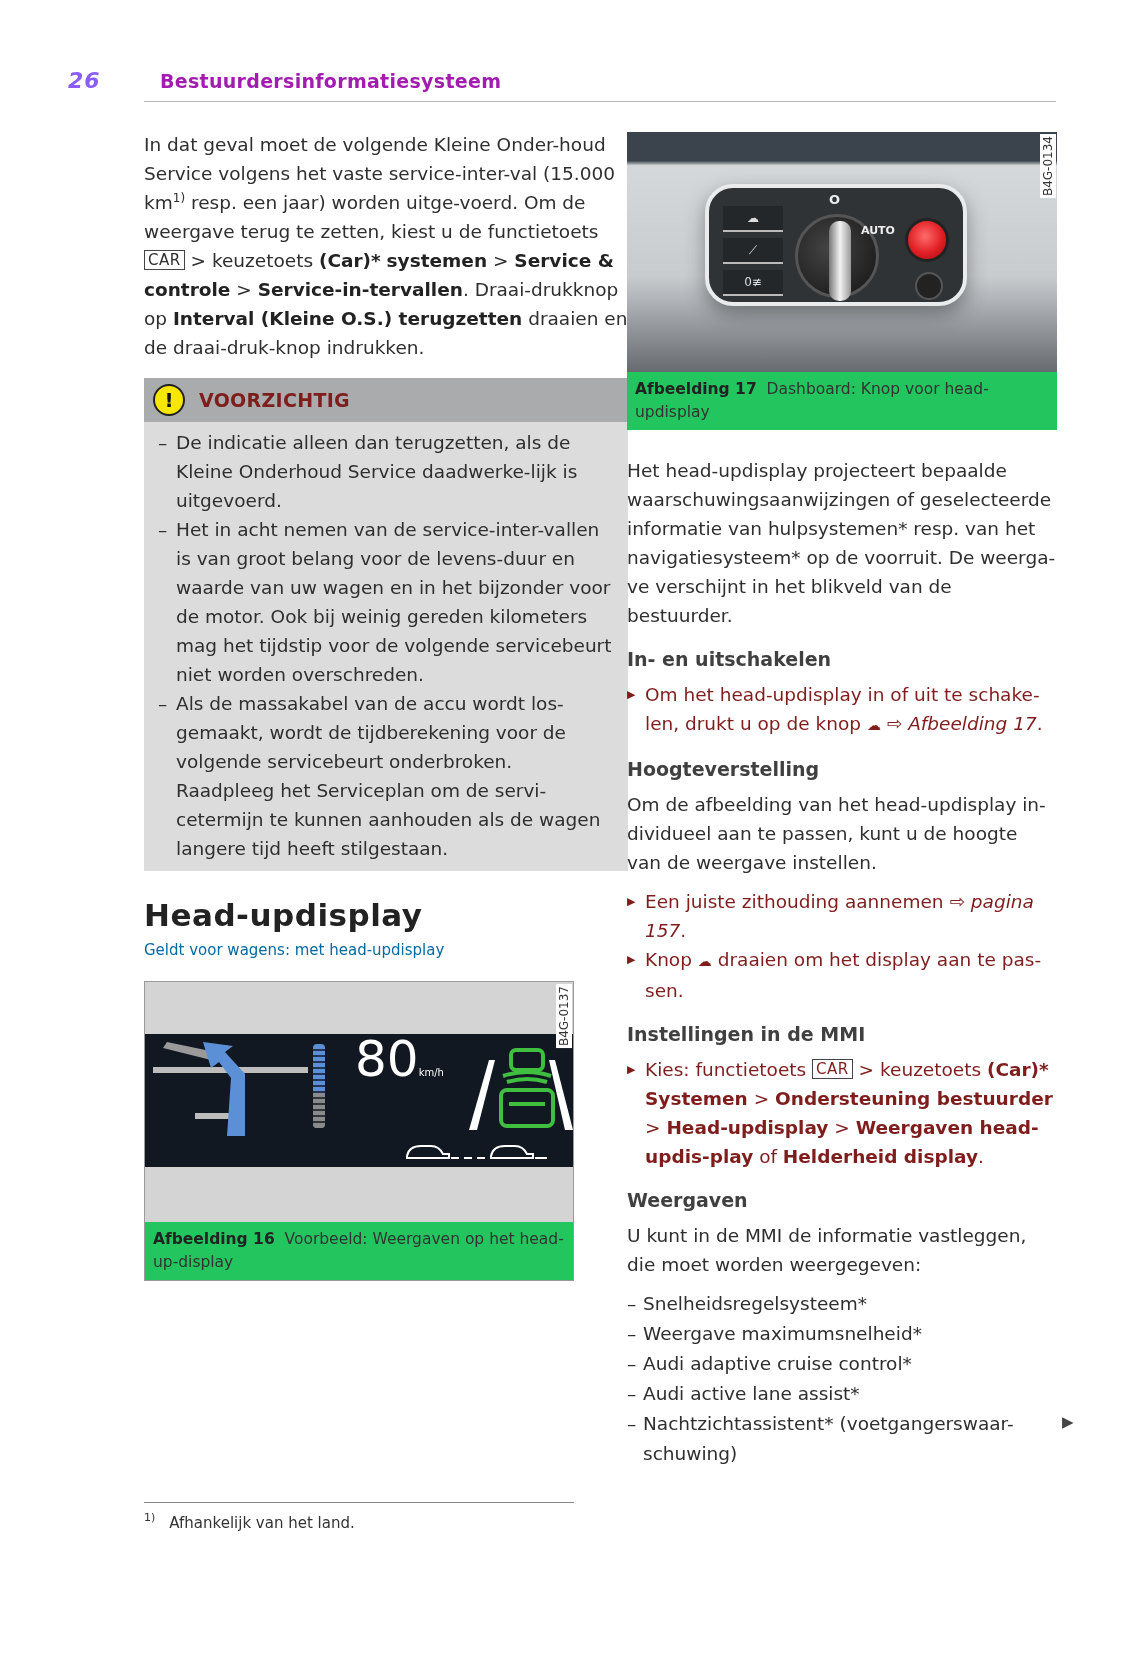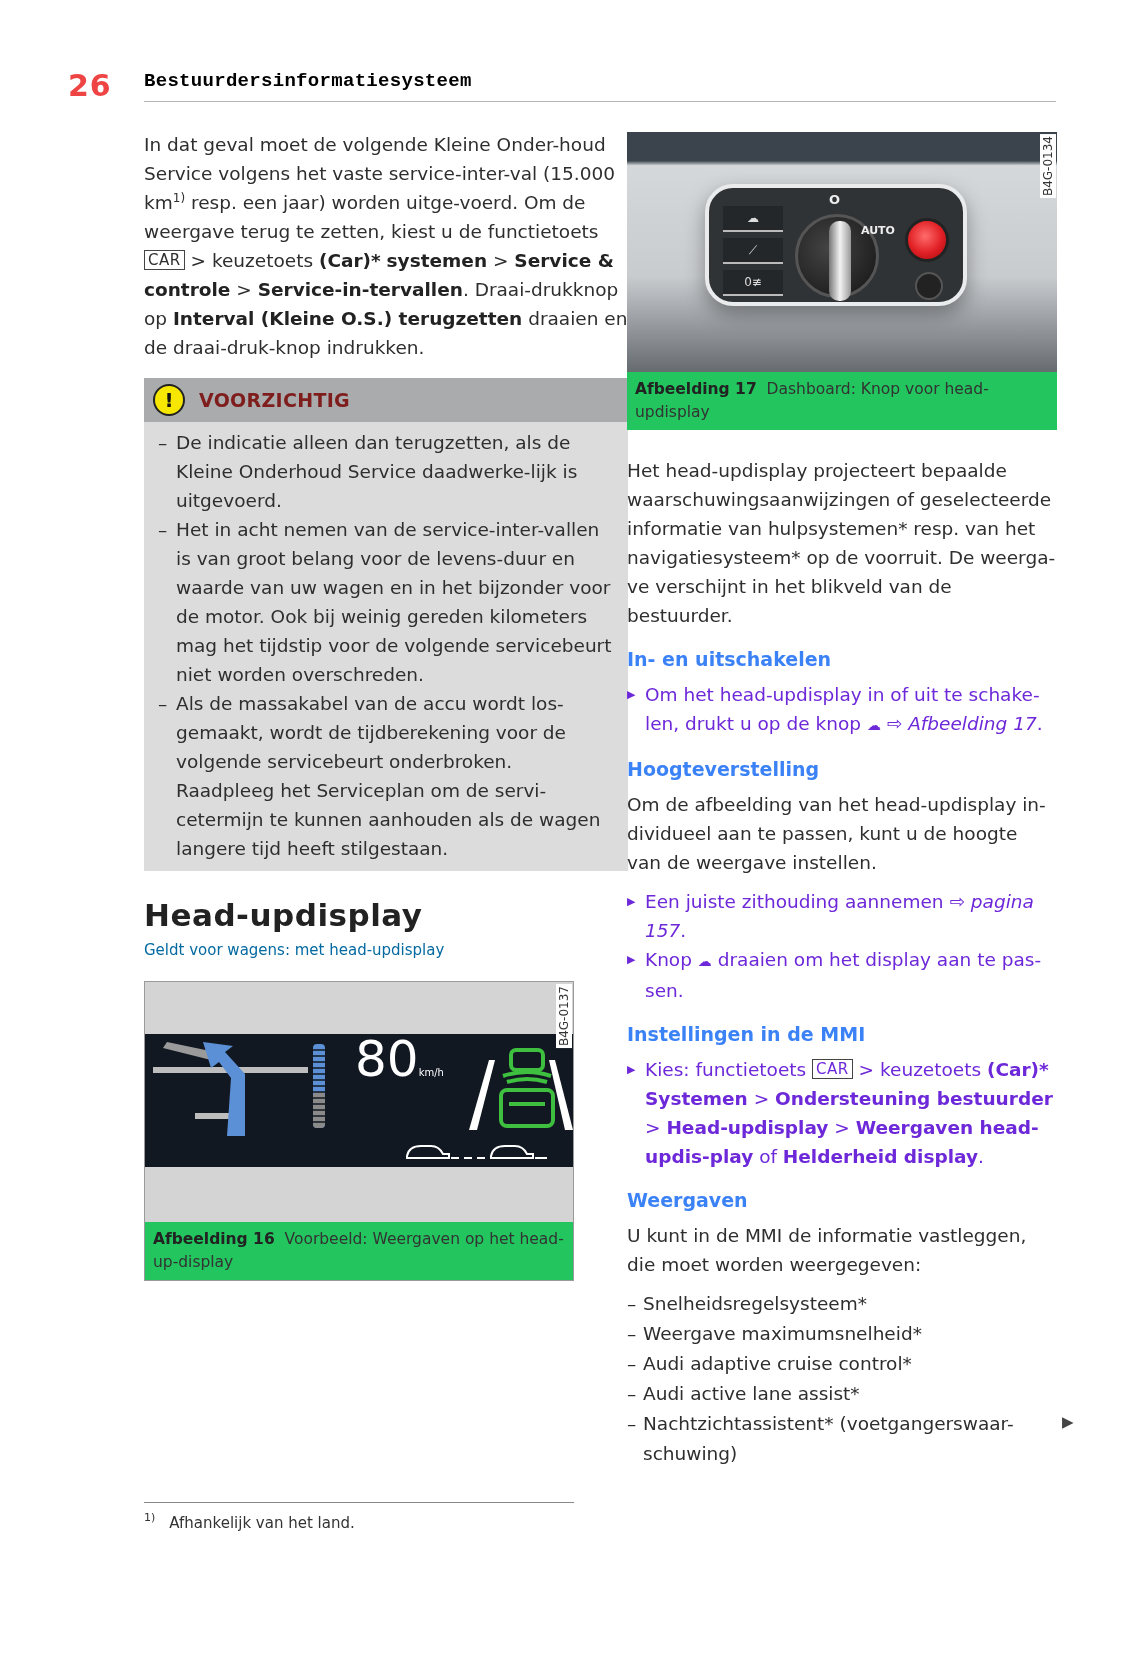--- a/index.html
+++ b/index.html
@@ -5,25 +5,25 @@
     * { box-sizing: border-box; margin: 0; padding: 0; }
     html, body { width: 1142px; height: 1654px; background: #ffffff; }
     body {
       position: relative;
       font-family: "DejaVu Sans", "Liberation Sans", sans-serif;
       color: #2b2b2b;
       overflow: hidden;
     }
     .page-number {
       position: absolute; left: 68px; top: 68px;
-      font-size: 30px; font-weight: bold; letter-spacing: 1px; color: #ef4444;
+      font-size: 22px; font-weight: bold; letter-spacing: 1px; color: #8b5cf6; font-style: italic;
     }
     .running-title {
-      position: absolute; left: 144px; top: 70px;
-      font-size: 19px; font-weight: bold; color: #000000; letter-spacing: 0.3px; font-family: Liberation Mono, monospace;
+      position: absolute; left: 160px; top: 70px;
+      font-size: 19px; font-weight: bold; color: #a21caf; letter-spacing: 0.3px;
     }
     .header-rule {
       position: absolute; left: 144px; top: 101px; width: 912px; height: 1px;
       background: #b5b5b5;
     }
     .col-left { position: absolute; left: 144px; top: 130px; width: 484px; }
     .col-right { position: absolute; left: 627px; top: 132px; width: 430px; }
 
     .body-text { font-size: 18.5px; line-height: 29px; color: #2e2e2e; }
     .body-text b { color: #222; }
@@ -96,24 +96,24 @@
       background: radial-gradient(circle at 45% 40%, #ff6b6b 0%, #e01f24 55%, #a20b10 100%);
       border: 3px solid #222;
     }
     .dark-button {
       position: absolute; left: 206px; top: 84px; width: 28px; height: 28px; border-radius: 50%;
       background: #222; border: 2px solid #555;
     }
     .panel-label { position: absolute; color: #eee; font-size: 11px; font-weight: bold; }
     .side-btn { position: absolute; left: 14px; width: 60px; height: 26px; background: #242729; color: #ddd; font-size: 12px; display: flex; align-items: center; justify-content: center; border-bottom: 2px solid #bbb; }
 
-    .sub-head { margin-top: 18px; font-size: 19px; font-weight: bold; color: #3b82f6; }
+    .sub-head { margin-top: 18px; font-size: 19px; font-weight: bold; color: #404040; }
     .action-list { list-style: none; margin-top: 10px; }
     .action-list li {
-      position: relative; padding-left: 18px; font-size: 18.5px; line-height: 29px; color: #6d28d9;
+      position: relative; padding-left: 18px; font-size: 18.5px; line-height: 29px; color: #7f1d1d;
     }
     .action-list li::before { content: "▶"; position: absolute; left: 0; top: 0; font-size: 11px; }
     .dash-list { list-style: none; margin-top: 10px; }
     .dash-list li { position: relative; padding-left: 16px; font-size: 18.5px; line-height: 30px; color: #2e2e2e; }
     .dash-list li::before { content: "–"; position: absolute; left: 0; }
     .ref { font-style: italic; }
     .hud-glyph { font-size: 14px; }
 
     .continue-arrow { position: absolute; left: 1062px; top: 1413px; font-size: 15px; color: #444; }
     .footnote-rule { position: absolute; left: 144px; top: 1502px; width: 430px; height: 1px; background: #888; }

